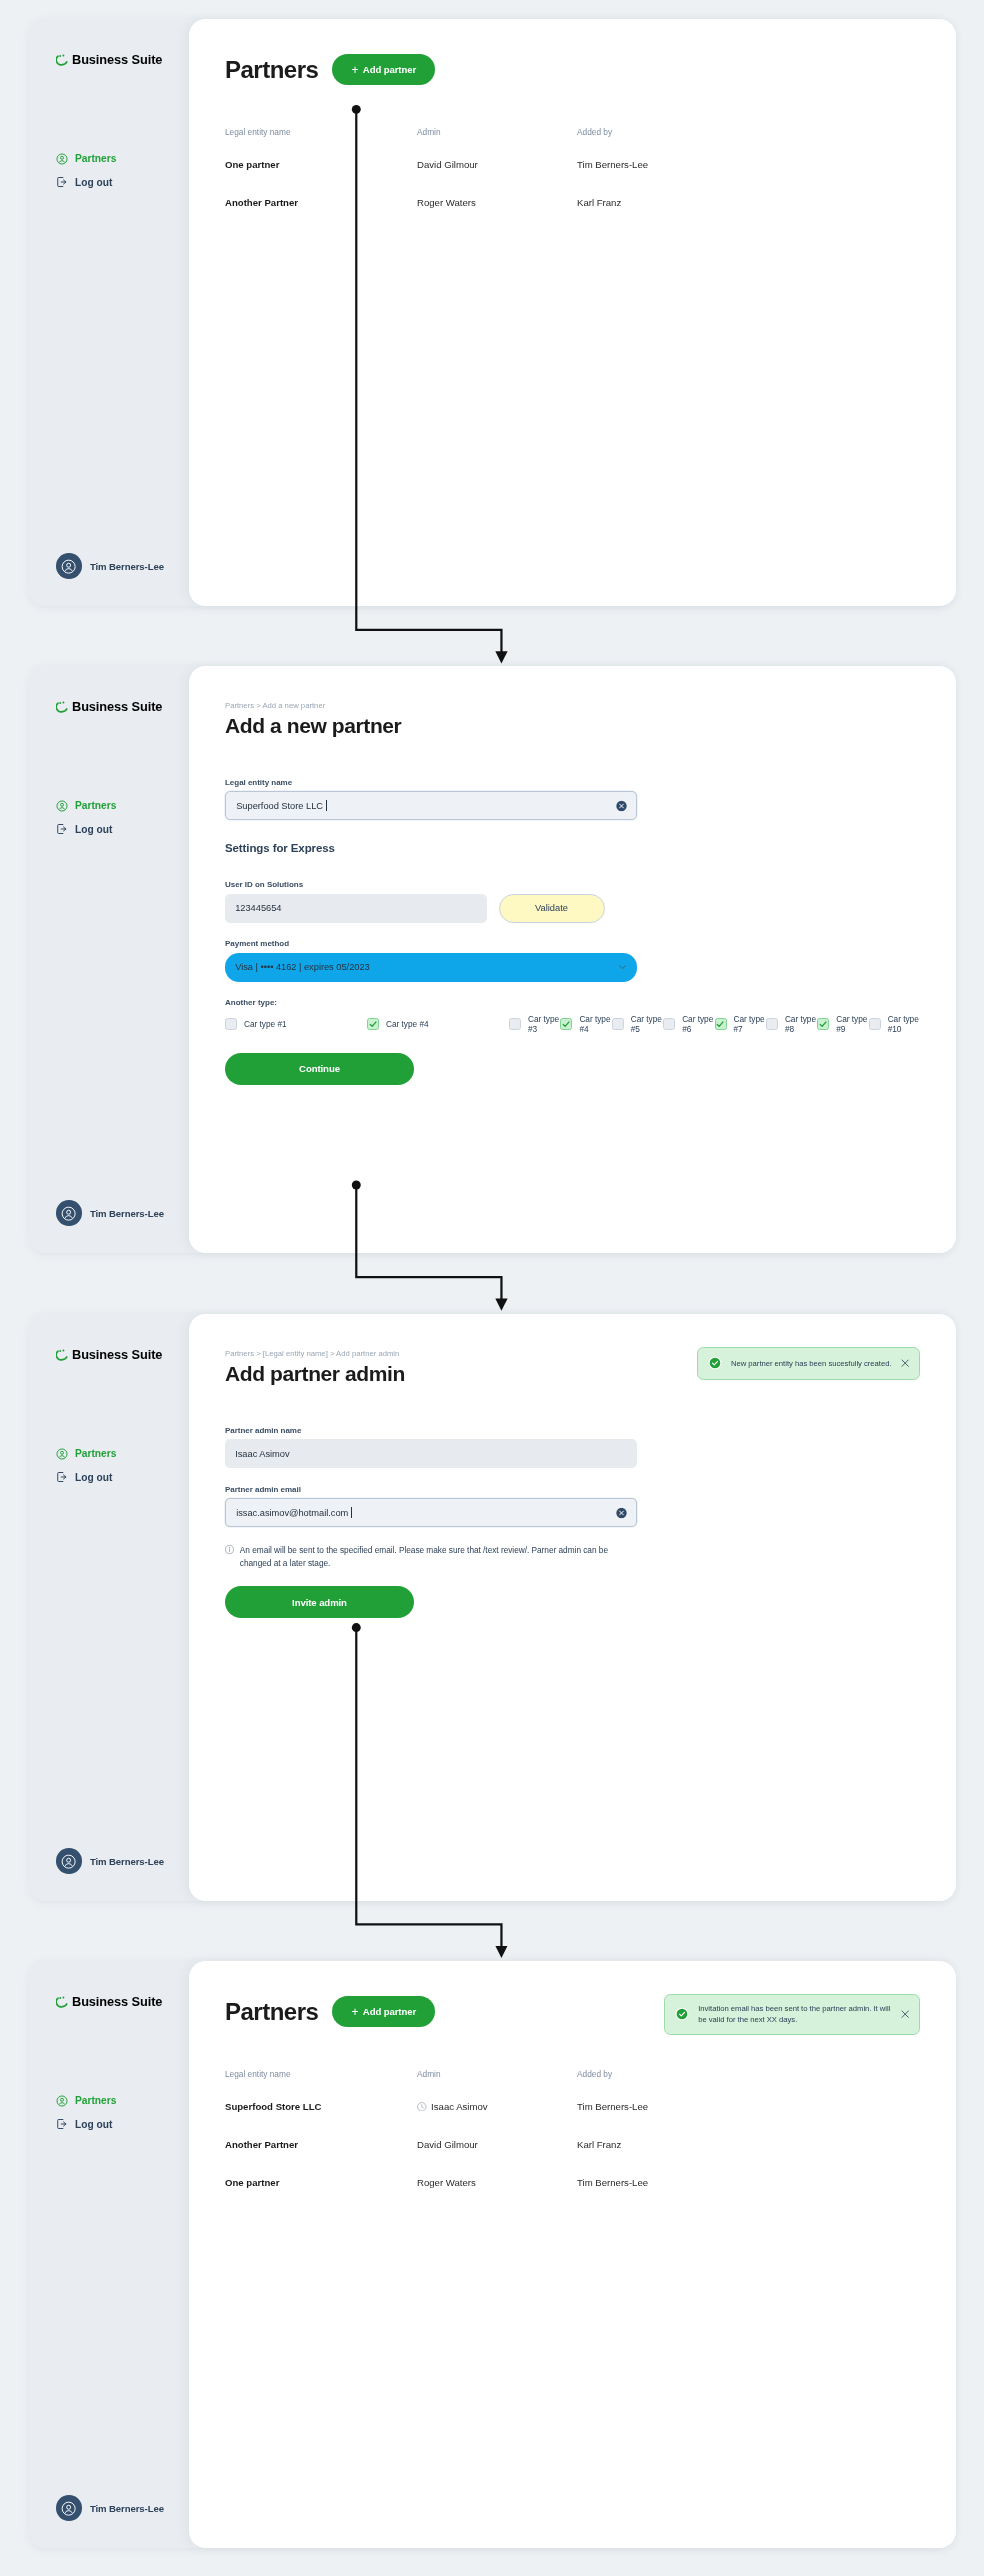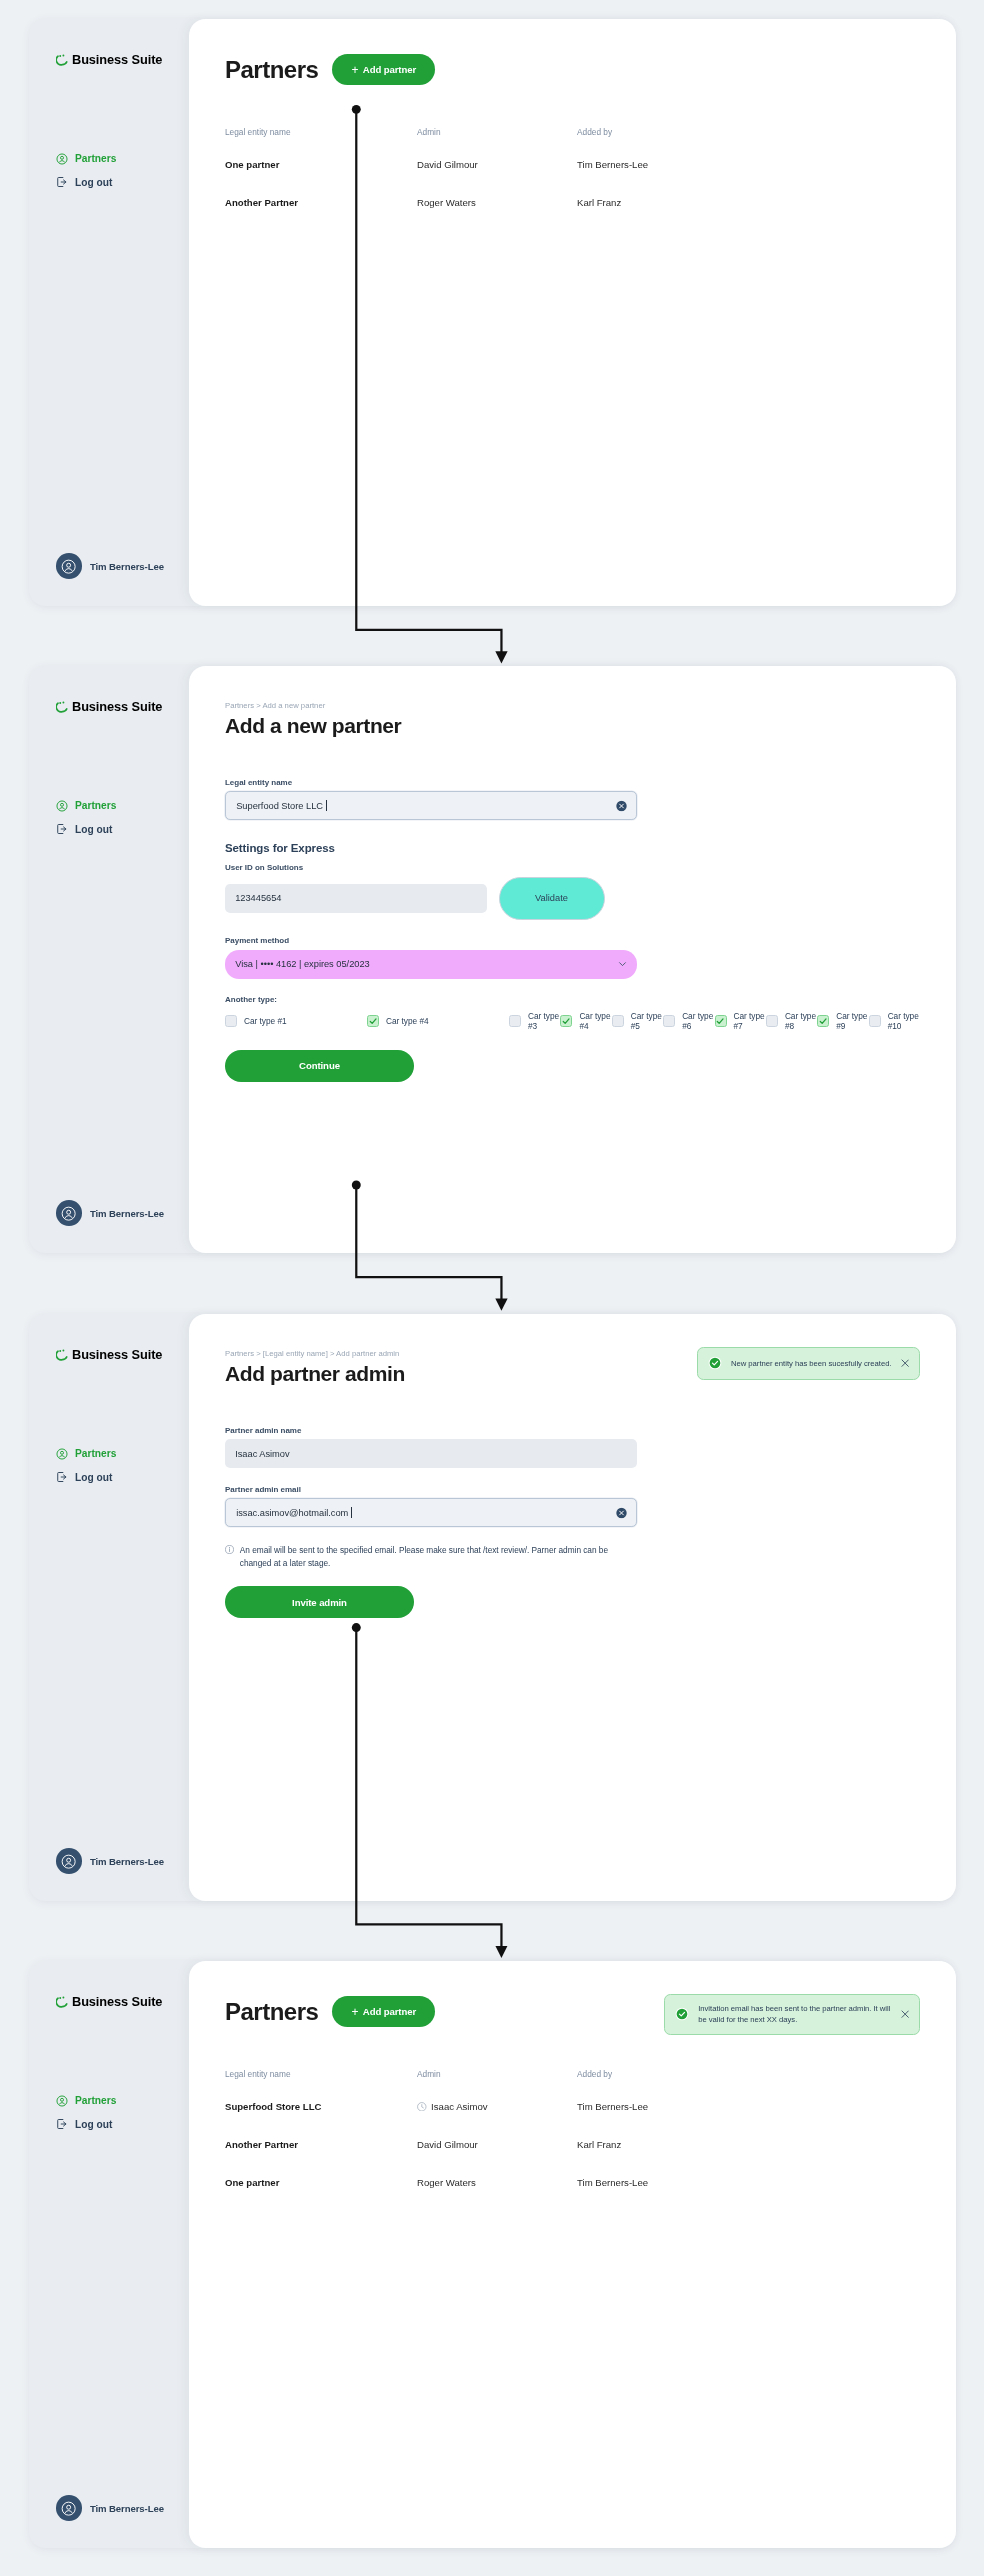--- a/index.html
+++ b/index.html
@@ -237,53 +237,53 @@
     right: 9px; top: 50%;
     transform: translateY(-50%);
     width: 11px; height: 11px;
     cursor: pointer;
   }
   .clear-btn svg { width: 11px; height: 11px; display: block; }
 
   .row-inline { display: flex; align-items: center; gap: 11.5px; }
   .input-shell.sm { width: 262px; }
   .btn-outline {
-    width: 106px; height: 43px;
+    width: 106px; height: 29px;
     border: 0.6px solid #c9d3de;
     border-radius: 25.6px;
-    background: #5eead4;
+    background: #fef9c3;
     font-family: "Liberation Sans", sans-serif;
     font-size: 9.3px;
     color: #2d4159;
     cursor: pointer;
   }
 
   .select-shell {
     position: relative;
     display: flex;
     align-items: center;
-    background: #f0abfc;
+    background: #0ea5e9;
     border-radius: 14px;
     height: 29px;
     padding: 0 25.6px 0 10.2px;
     width: 412px;
     cursor: pointer;
   }
   .chev {
     position: absolute; right: 9.6px; top: 50%;
     transform: translateY(-50%);
     width: 9px; height: 9px;
   }
   .chev svg { width: 9px; height: 9px; display: block; }
 
   .section-title {
     font-size: 11.5px;
     font-weight: 700;
     color: #2d4159;
-    margin: 22px 0 9px 0;
+    margin: 22px 0 26px 0;
     letter-spacing: -0.1px;
   }
 
   
   .cb-label {
     font-size: 8px;
     font-weight: 700;
     color: #3a4d64;
     margin-bottom: 7.7px;
   }

